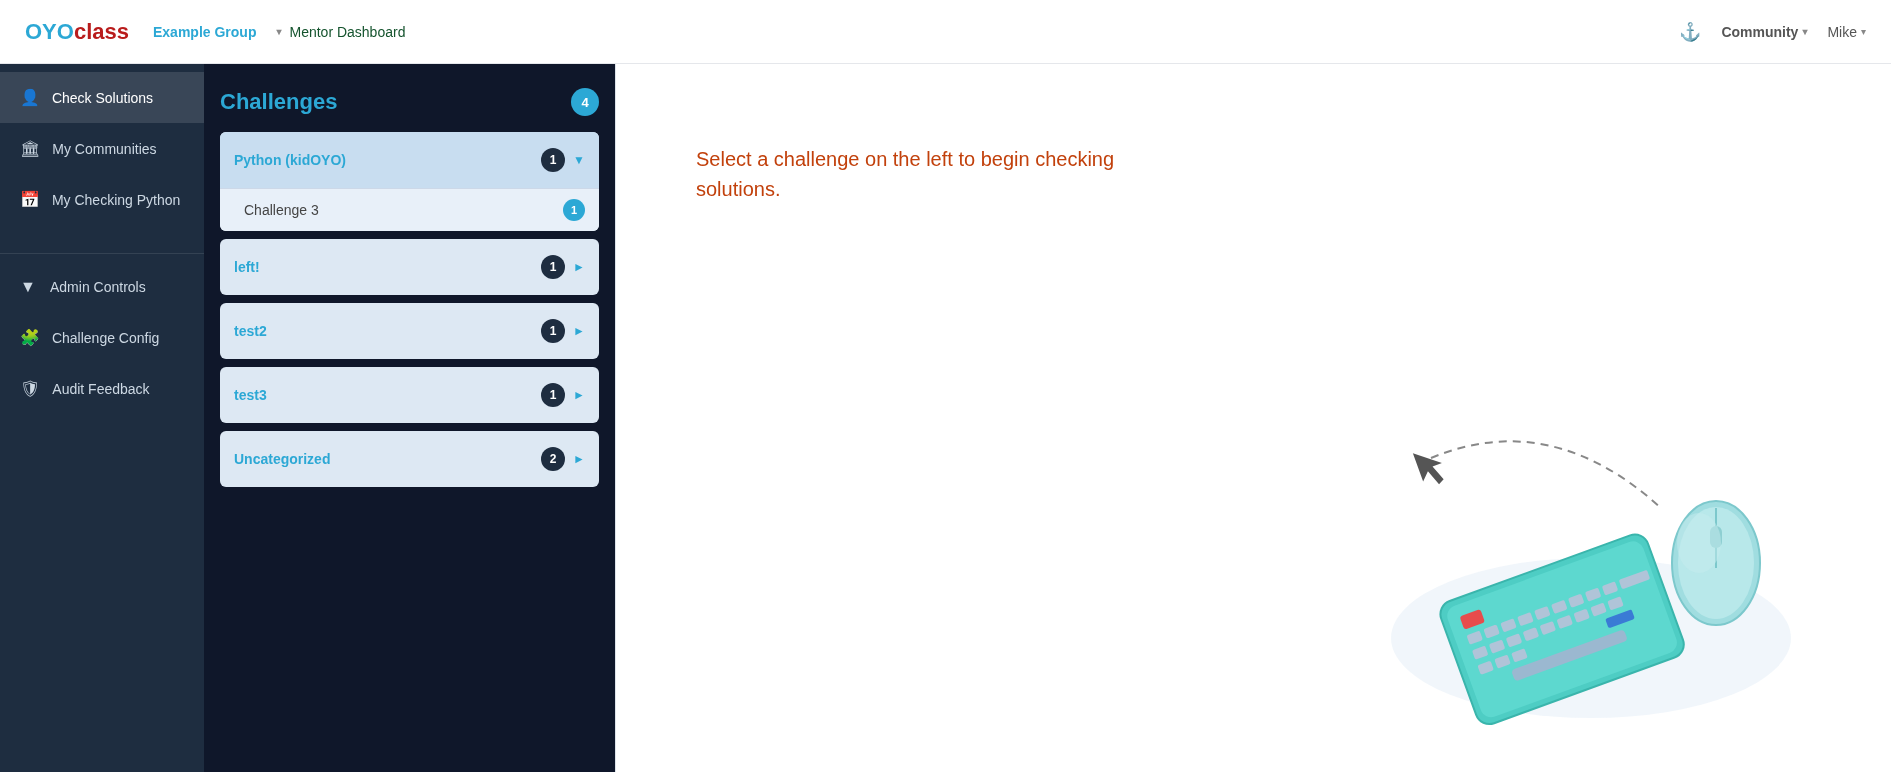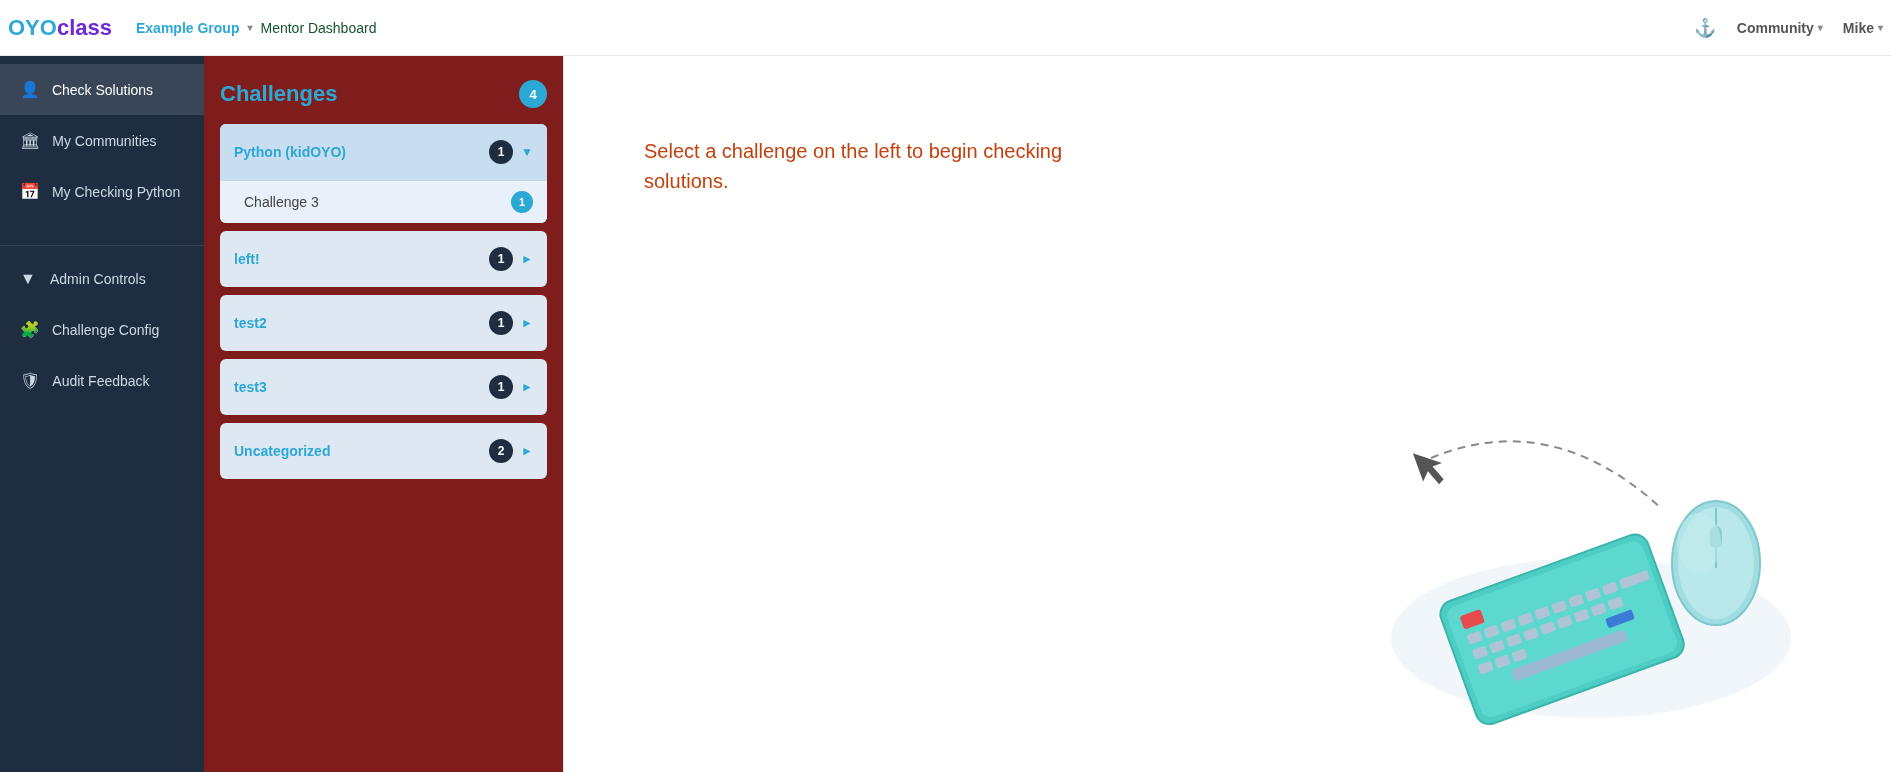--- a/index.html
+++ b/index.html
@@ -1,32 +1,32 @@
 <!DOCTYPE html>
 <html><head>
   <meta charset="utf-8">
   <style>
     * { margin: 0; padding: 0; box-sizing: border-box; }
     body { font-family: -apple-system, BlinkMacSystemFont, 'Segoe UI', sans-serif; background: #fff; display: flex; flex-direction: column; height: 100vh; overflow: hidden; }
 
     
     .header {
-      display: flex; align-items: center; padding: 0 8px;
-      height: 56px; background: #fff; border-bottom: 1px solid #e5e7eb;
+      display: flex; align-items: center; padding: 0 25px;
+      height: 64px; background: #fff; border-bottom: 1px solid #e5e7eb;
       flex-shrink: 0; position: relative; z-index: 10;
     }
     .logo { display: flex; align-items: center; gap: 0; margin-right: 24px; }
     .logo-oyo { color: #2ca8d5; font-weight: 700; font-size: 22px; }
-    .logo-class { color: #6d28d9; font-weight: 700; font-size: 22px; }
-    .header-group { color: #2ca8d5; font-size: 14px; font-weight: 600; cursor: pointer; display: flex; align-items: center; gap: 8px; margin-right: 8px; }
+    .logo-class { color: #b91c1c; font-weight: 700; font-size: 22px; }
+    .header-group { color: #2ca8d5; font-size: 14px; font-weight: 600; cursor: pointer; display: flex; align-items: center; gap: 20px; margin-right: 8px; }
     .header-dash { color: #14532d; font-size: 14px; font-weight: 500; }
     .header-right { margin-left: auto; display: flex; align-items: center; gap: 20px; }
     .bell-icon { color: #888; font-size: 18px; cursor: pointer; }
     .community-btn { color: #555; font-size: 14px; cursor: pointer; display: flex; align-items: center; gap: 4px; font-weight: bold; }
-    .user-btn { color: #555; font-size: 14px; cursor: pointer; display: flex; align-items: center; gap: 4px; font-weight: bold; }
+    .user-btn { color: #555; font-size: 14px; cursor: pointer; display: flex; align-items: center; gap: 4px; }
     .chevron-down { font-size: 10px; color: #888; }
 
     
     .main-layout { display: flex; flex: 1; overflow: hidden; }
 
     
     .sidebar {
       width: 204px; background: #1e2d40; color: #fff;
       display: flex; flex-direction: column; flex-shrink: 0;
       padding-top: 8px;
@@ -36,21 +36,21 @@
       padding: 16px 20px; cursor: pointer; font-size: 14px; font-weight: 500;
       color: #cdd8e3; transition: background 0.2s;
     }
     .sidebar-item.active { background: rgba(255,255,255,0.12); color: #fff; }
     .sidebar-item .icon { font-size: 16px; min-width: 18px; }
     .sidebar-spacer { height: 20px; }
     .sidebar-divider { height: 1px; background: rgba(255,255,255,0.1); margin: 8px 0; }
 
     
     .challenges-panel {
-      width: 360px; background: #7f1d1d; flex-shrink: 0;
+      width: 412px; background: #0f172a; flex-shrink: 0;
       padding: 24px 16px; overflow-y: auto; border-right: 1px solid #dde3ea;
     }
     .challenges-header { display: flex; align-items: center; justify-content: space-between; margin-bottom: 16px; }
     .challenges-title { color: #2ca8d5; font-size: 22px; font-weight: 700; }
     .badge-circle {
       background: #2ca8d5; color: #fff; border-radius: 50%;
       width: 28px; height: 28px; display: flex; align-items: center; justify-content: center;
       font-size: 13px; font-weight: 700;
     }
     .badge-dark {

